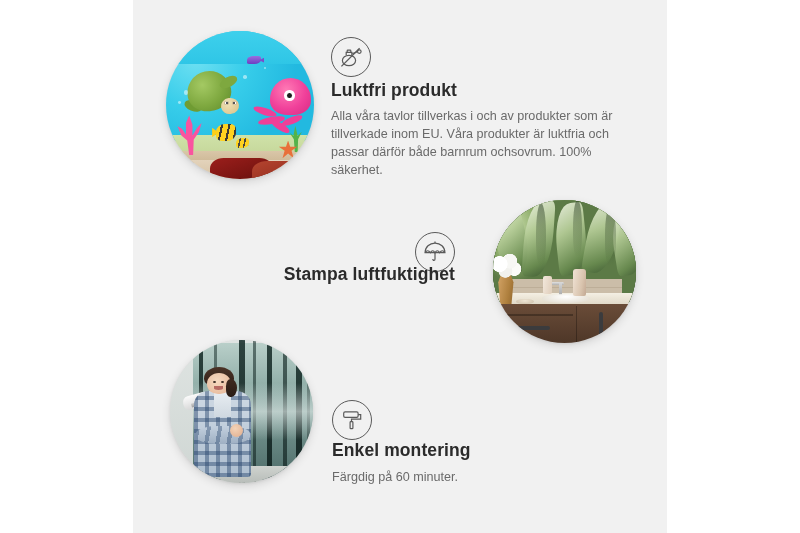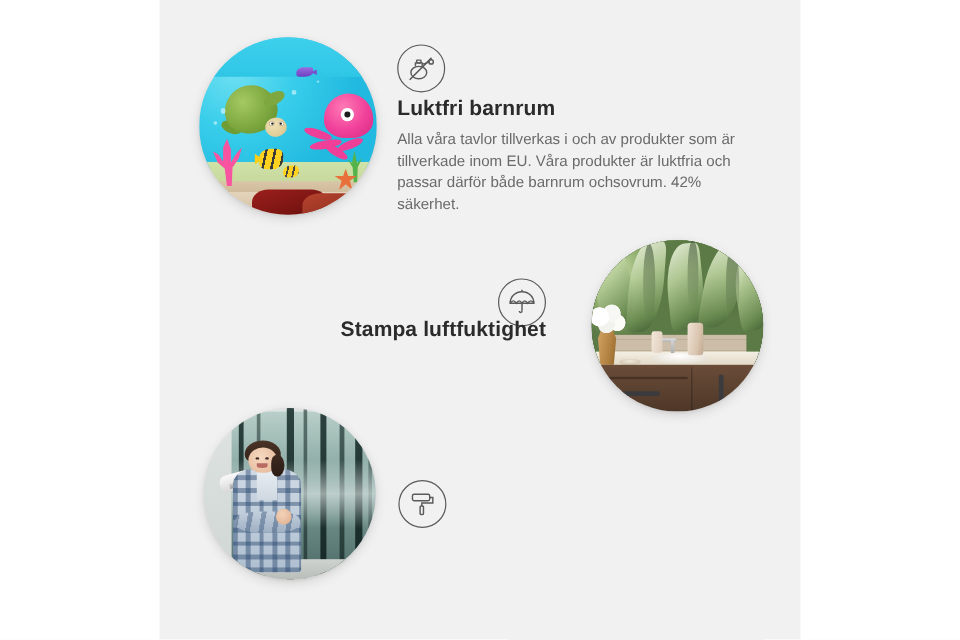--- a/index.html
+++ b/index.html
@@ -434,22 +434,22 @@
       <ellipse cx="11" cy="16.5" rx="6.6" ry="5.2" fill="none" stroke="#5a5a5a" stroke-width="1.2"></ellipse>
       <path d="M8.2 11.3 L8.2 8.4 L13.8 8.4 L13.8 11.6" fill="none" stroke="#5a5a5a" stroke-width="1.2"></path>
       <rect x="9.2" y="6.1" width="3.6" height="2.4" rx="0.6" fill="none" stroke="#5a5a5a" stroke-width="1.2"></rect>
       <path d="M14.2 9.4 C17.4 9.4 18.4 7.6 20 7.6" fill="none" stroke="#5a5a5a" stroke-width="1.2"></path>
       <circle cx="21.3" cy="7.6" r="1.8" fill="none" stroke="#5a5a5a" stroke-width="1.2"></circle>
       <line x1="3.4" y1="22.4" x2="21.6" y2="4.2" stroke="#5a5a5a" stroke-width="1.3"></line>
     </svg>
   </div>
 
   <div class="feature-text" style="left:331px; top:80px; width:292px; text-align:left;">
-    <p class="feature-title">Luktfri barnrum</p>
-    <p class="feature-desc" style="margin-top:7px;">Alla våra tavlor tillverkas i och av produkter som är tillverkade inom EU. Våra produkter är luktfria och passar därför både barnrum ochsovrum. 42% säkerhet.</p>
+    <p class="feature-title">Luktfri produkt</p>
+    <p class="feature-desc" style="margin-top:7px;">Alla våra tavlor tillverkas i och av produkter som är tillverkade inom EU. Våra produkter är luktfria och passar därför både barnrum ochsovrum. 100% säkerhet.</p>
   </div>
 
   <div class="photo-circle" style="left:493px; top:200px; width:143px; height:143px;">
     <div class="photo-inner">
       <div class="p2-wall"></div>
       <div class="p2-leaf" style="left:2%;  top:4%;  width:22%; height:48%; transform:rotate(-14deg);"></div>
       <div class="p2-leaf" style="left:22%; top:0%;  width:20%; height:54%; transform:rotate(4deg);"></div>
       <div class="p2-leaf" style="left:44%; top:2%;  width:21%; height:50%; transform:rotate(-6deg);"></div>
       <div class="p2-leaf" style="left:66%; top:0%;  width:22%; height:52%; transform:rotate(10deg);"></div>
       <div class="p2-leaf" style="left:84%; top:6%;  width:20%; height:46%; transform:rotate(-9deg);"></div>
@@ -520,15 +520,17 @@
 
   <div class="icon-circle" style="left:332px; top:400px;">
     <svg width="25" height="25" viewBox="0 0 25 25" aria-hidden="true">
       <rect x="4.2" y="4.4" width="14.4" height="5.4" rx="1.4" fill="none" stroke="#5a5a5a" stroke-width="1.2"></rect>
       <path d="M18.6 7.1 L21.2 7.1 L21.2 11.6 L12.0 11.6 L12.0 14.2" fill="none" stroke="#5a5a5a" stroke-width="1.2"></path>
       <rect x="10.6" y="14.2" width="2.8" height="7.0" rx="0.8" fill="none" stroke="#5a5a5a" stroke-width="1.2"></rect>
     </svg>
   </div>
 
   <div class="feature-text" style="left:332px; top:440px; width:280px; text-align:left;">
+    <p class="feature-title">Enkel montering</p>
+    <p class="feature-desc" style="margin-top:8px;">Färgdig på 60 minuter.</p>
   </div>
 
 </div>
 
 </body></html>

